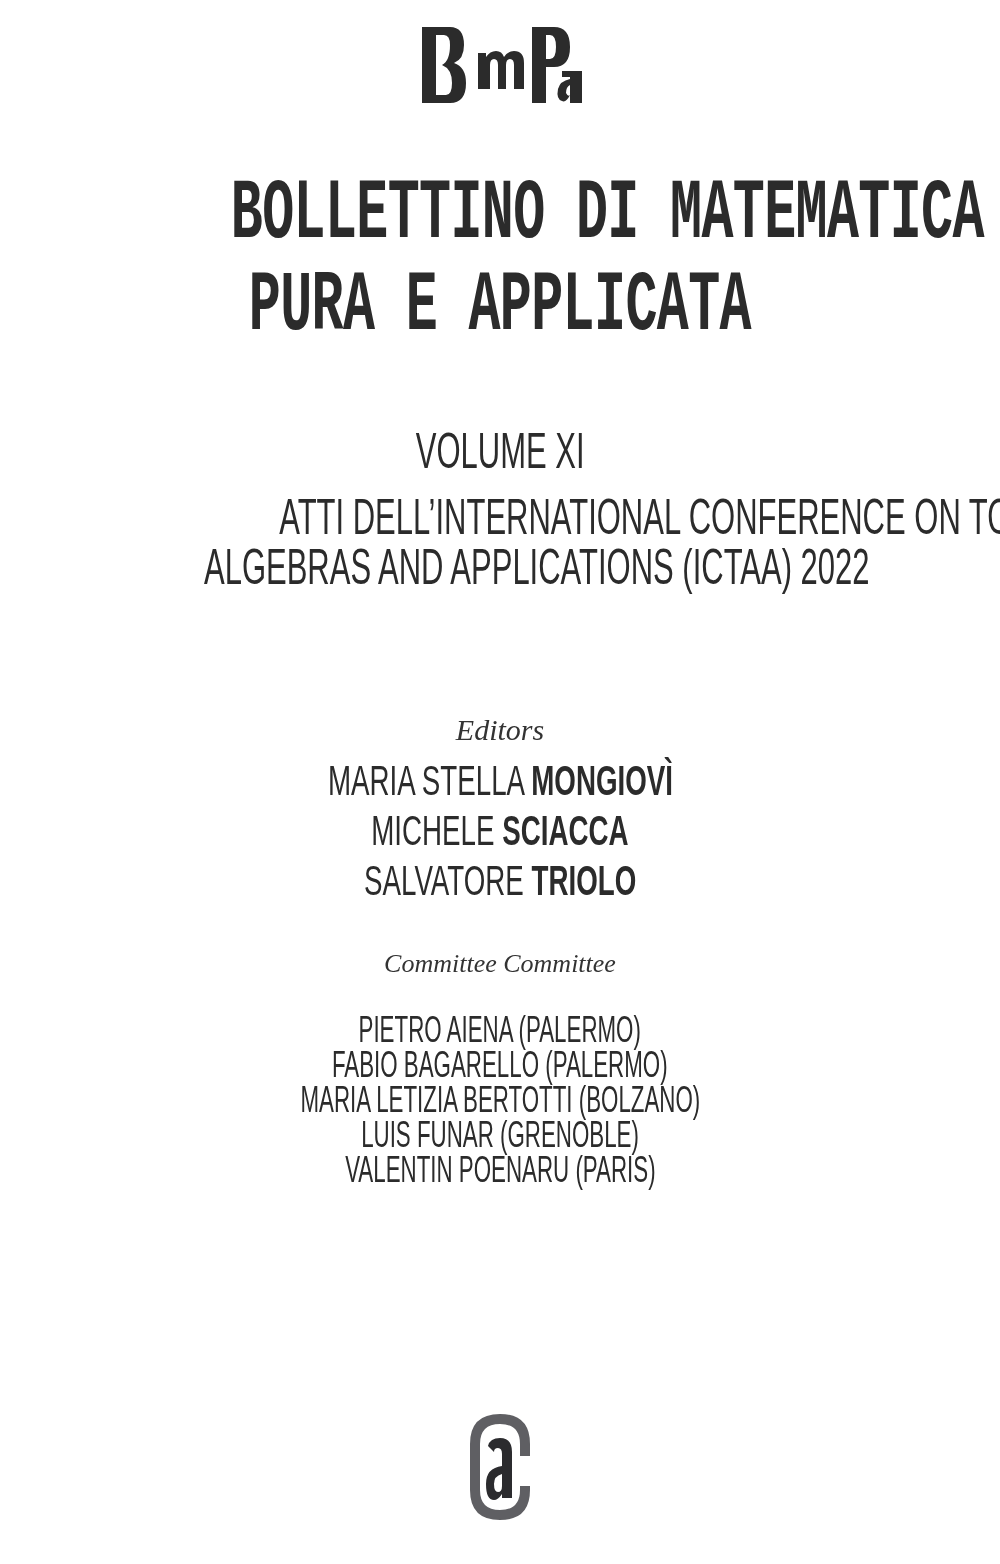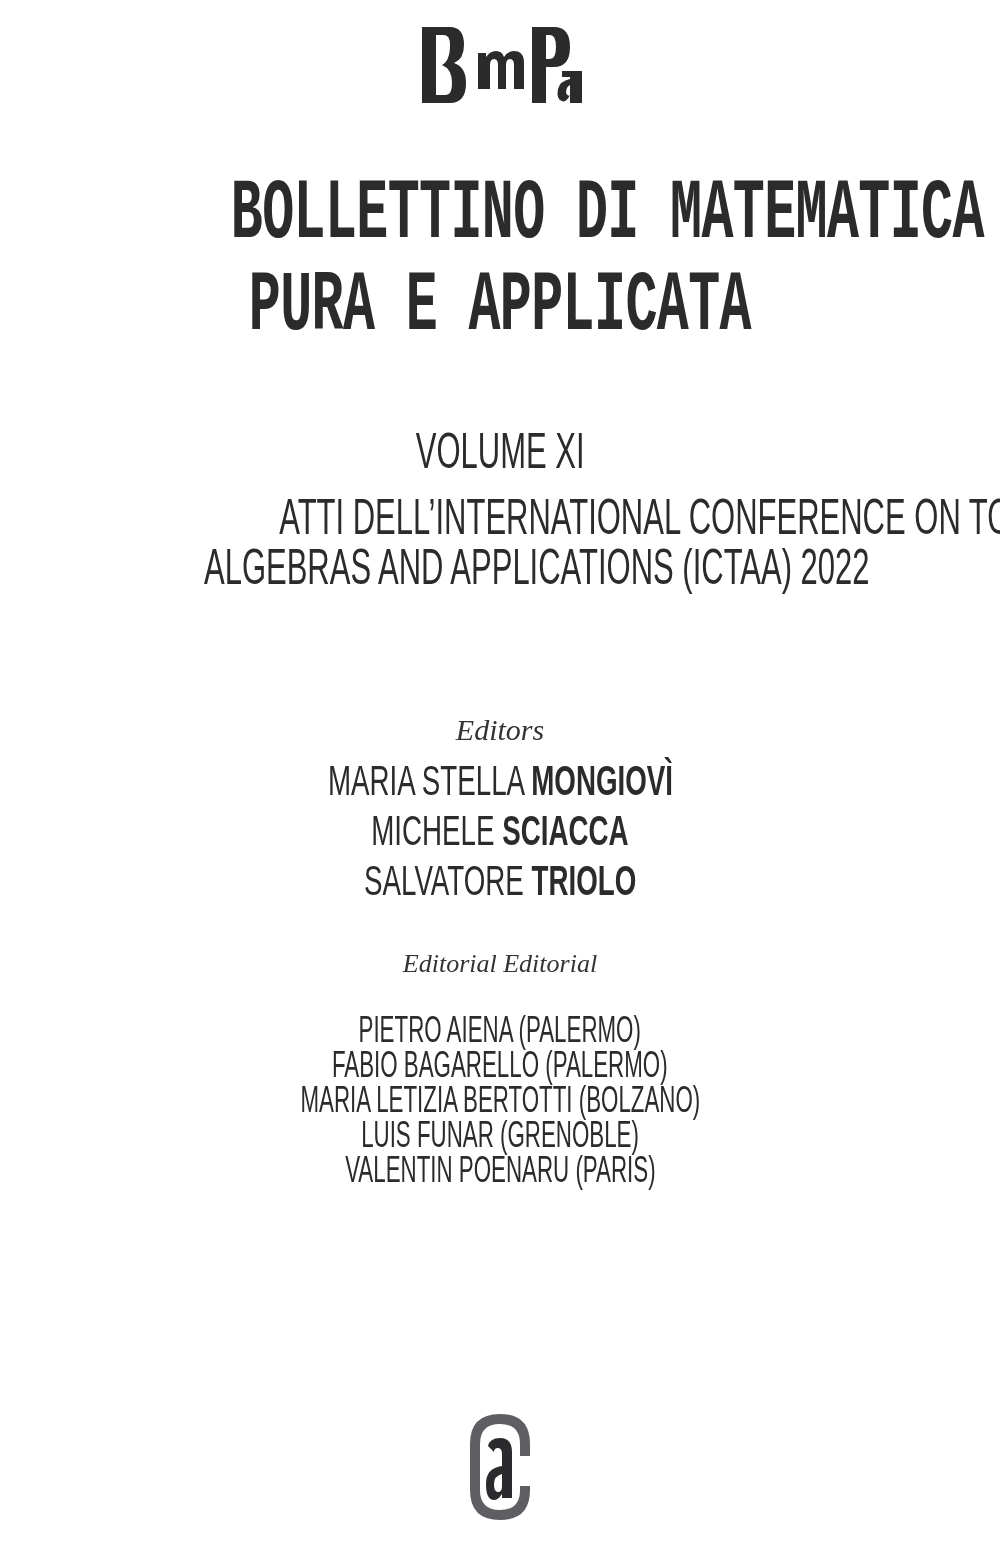--- a/index.html
+++ b/index.html
@@ -59,21 +59,21 @@
 </div>
 
 <div class="center ital" style="top:668px; font-size:30px; line-height:36px;margin-top:44px;">Editors</div>
 
 <div class="center editor" style="top:722px;">
   <div><span class="narrow"><span>MARIA STELLA</span> <b>MONGIOVÌ</b></span></div>
   <div><span class="narrow"><span>MICHELE</span> <b>SCIACCA</b></span></div>
   <div><span class="narrow"><span>SALVATORE</span> <b>TRIOLO</b></span></div>
 </div>
 
-<div class="center ital" style="top:948px; font-size:26px; line-height:32px;">Editorial Editorial</div>
+<div class="center ital" style="top:948px; font-size:26px; line-height:32px;">Committee Committee</div>
 
 <div class="center member" style="top:1012px;">
   <div><span class="narrow">PIETRO AIENA (PALERMO)</span></div>
   <div><span class="narrow">FABIO BAGARELLO (PALERMO)</span></div>
   <div><span class="narrow">MARIA LETIZIA BERTOTTI (BOLZANO)</span></div>
   <div><span class="narrow">LUIS FUNAR (GRENOBLE)</span></div>
   <div><span class="narrow">VALENTIN POENARU (PARIS)</span></div>
 </div>
 
 <div id="logo-aracne">

